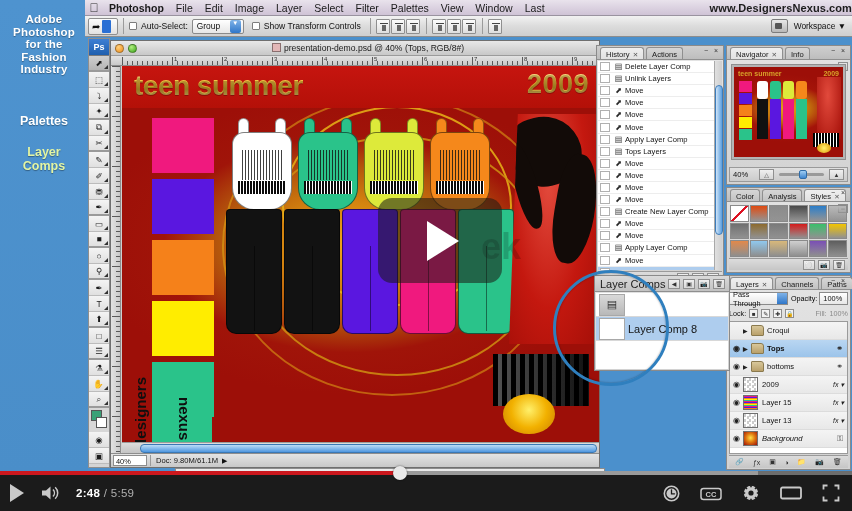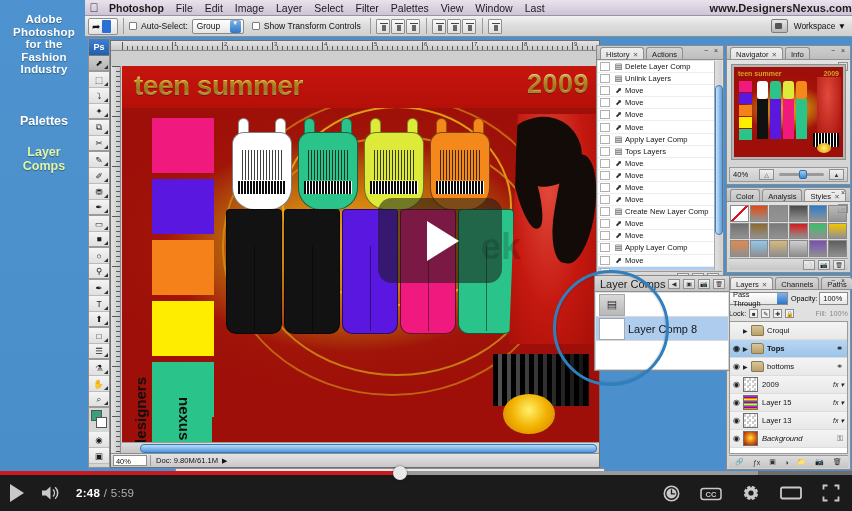--- a/index.html
+++ b/index.html
@@ -400,20 +400,27 @@
         </div>
       <div id="fgbg">
         <div id="fgsw" style="background: rgb(58, 161, 119);"></div>
         <div id="bgsw" style="background: rgb(255, 255, 255);"></div>
       </div>
       <div class="tool">◉</div>
       <div class="tool">▣</div>
     </div>
 
     <div id="docwin">
+      <div id="doctitle">
+        <div class="tbtn r"></div>
+        <div class="tbtn g"></div>
+        <div class="tt">
+          <span class="ticon"></span><span>presentation-demo.psd @ 40% (Tops, RGB/8#)</span>
+        </div>
+      </div>
       <div id="ruler-h">
           <div class="rtick maj" style="left: 11px;"></div>
           <div class="rtick" style="left: 16px;"></div>
           <div class="rtick" style="left: 21px;"></div>
           <div class="rtick" style="left: 26px;"></div>
           <div class="rtick" style="left: 31px;"></div>
           <div class="rtick" style="left: 36px;"></div>
           <div class="rtick" style="left: 41px;"></div>
           <div class="rtick" style="left: 46px;"></div>
           <div class="rtick" style="left: 51px;"></div>

